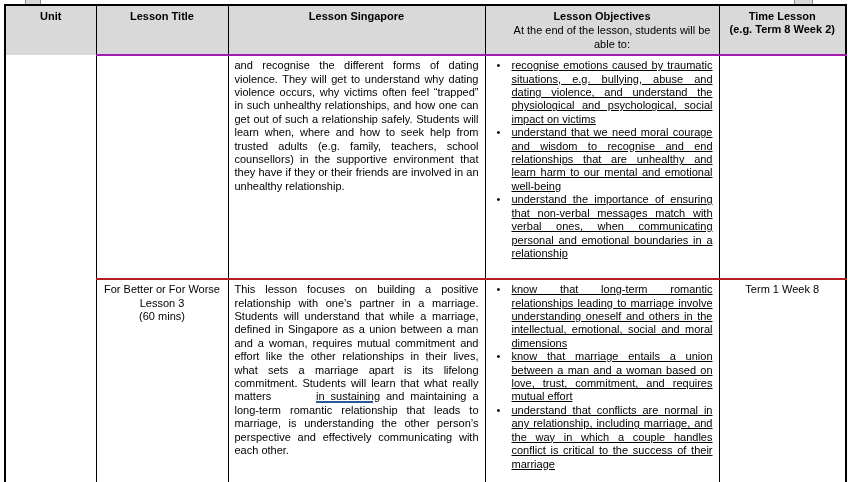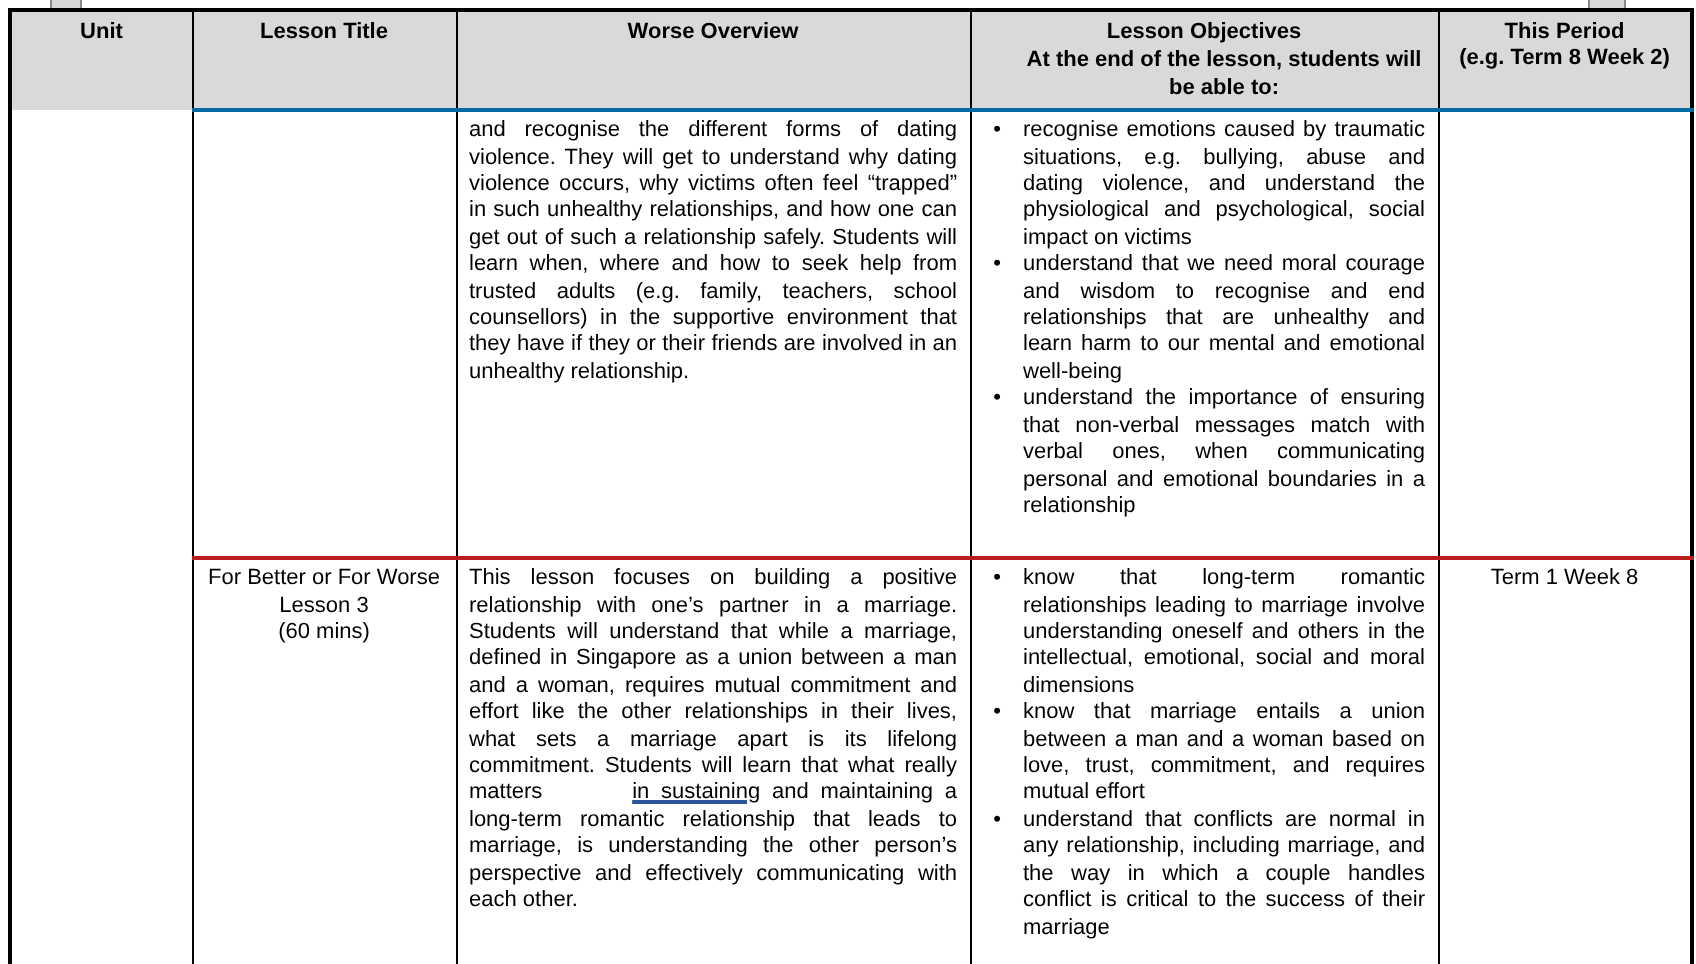--- a/index.html
+++ b/index.html
@@ -39,39 +39,39 @@
     font-size: 11px;
     line-height: 13.4px;
     color: #000;
   }
   thead th {
     background: #d9d9d9;
     font-weight: bold;
     text-align: center;
     padding: 4px 4px 3px 4px;
     height: 42px;
-    border-bottom: 2px solid #0369a1;
+    border-bottom: 2px solid #a21caf;
   }
   thead th.unit-h { border-bottom: 0; }
   td.unit-cell { border-top: 0; }
 
-  .h-sub { font-weight: bold; display: block; margin-top: 1px; margin-left: 20px; }
+  .h-sub { font-weight: normal; display: block; margin-top: 1px; margin-left: 20px; }
 
   tr.row-1 > td { height: 224px; border-bottom: 2px solid #b91c1c; }
   tr.row-2 > td { height: 208px; }
   tr.row-1 > td.unit-cell { border-bottom: 0; }
 
   td.title-cell { text-align: center; padding: 3px 4px; }
   td.overview-cell { text-align: justify; padding: 3px 6px 3px 6px; }
   td.time-cell { text-align: center; padding: 3px 4px; }
   td.objectives-cell { padding: 3px 6px 3px 0; }
 
   .bullet-item { display: flex; text-align: justify; }
   .bullet-glyph { flex: 0 0 26px; text-align: center; }
-  .bullet-text { flex: 1 1 auto; }
+  .bullet-text { flex: 1 1 auto; text-decoration: underline; }
 
   .ins-underline {
     text-decoration: underline;
     text-decoration-color: #2b579a;
     text-decoration-thickness: 1.5px;
     margin-left: 39px;
   }
 </style>
 </head>
 <body>
@@ -91,28 +91,28 @@
     </colgroup>
     <thead>
       <tr>
         <th class="unit-h">
           <span>Unit</span>
         </th>
         <th>
           <span>Lesson Title</span>
         </th>
         <th>
-          <span>Worse Overview</span>
+          <span>Lesson Singapore</span>
         </th>
         <th>
           <span>Lesson Objectives</span>
           <span class="h-sub">At the end of the lesson, students will be able to:</span>
         </th>
         <th>
-          <span>This Period</span><br>
+          <span>Time Lesson</span><br>
           <span>(e.g. Term 8 Week 2)</span>
         </th>
       </tr>
     </thead>
     <tbody>
       <tr class="row-1">
         <td class="unit-cell" rowspan="2">
           <span></span>
         </td>
         <td class="title-cell">

